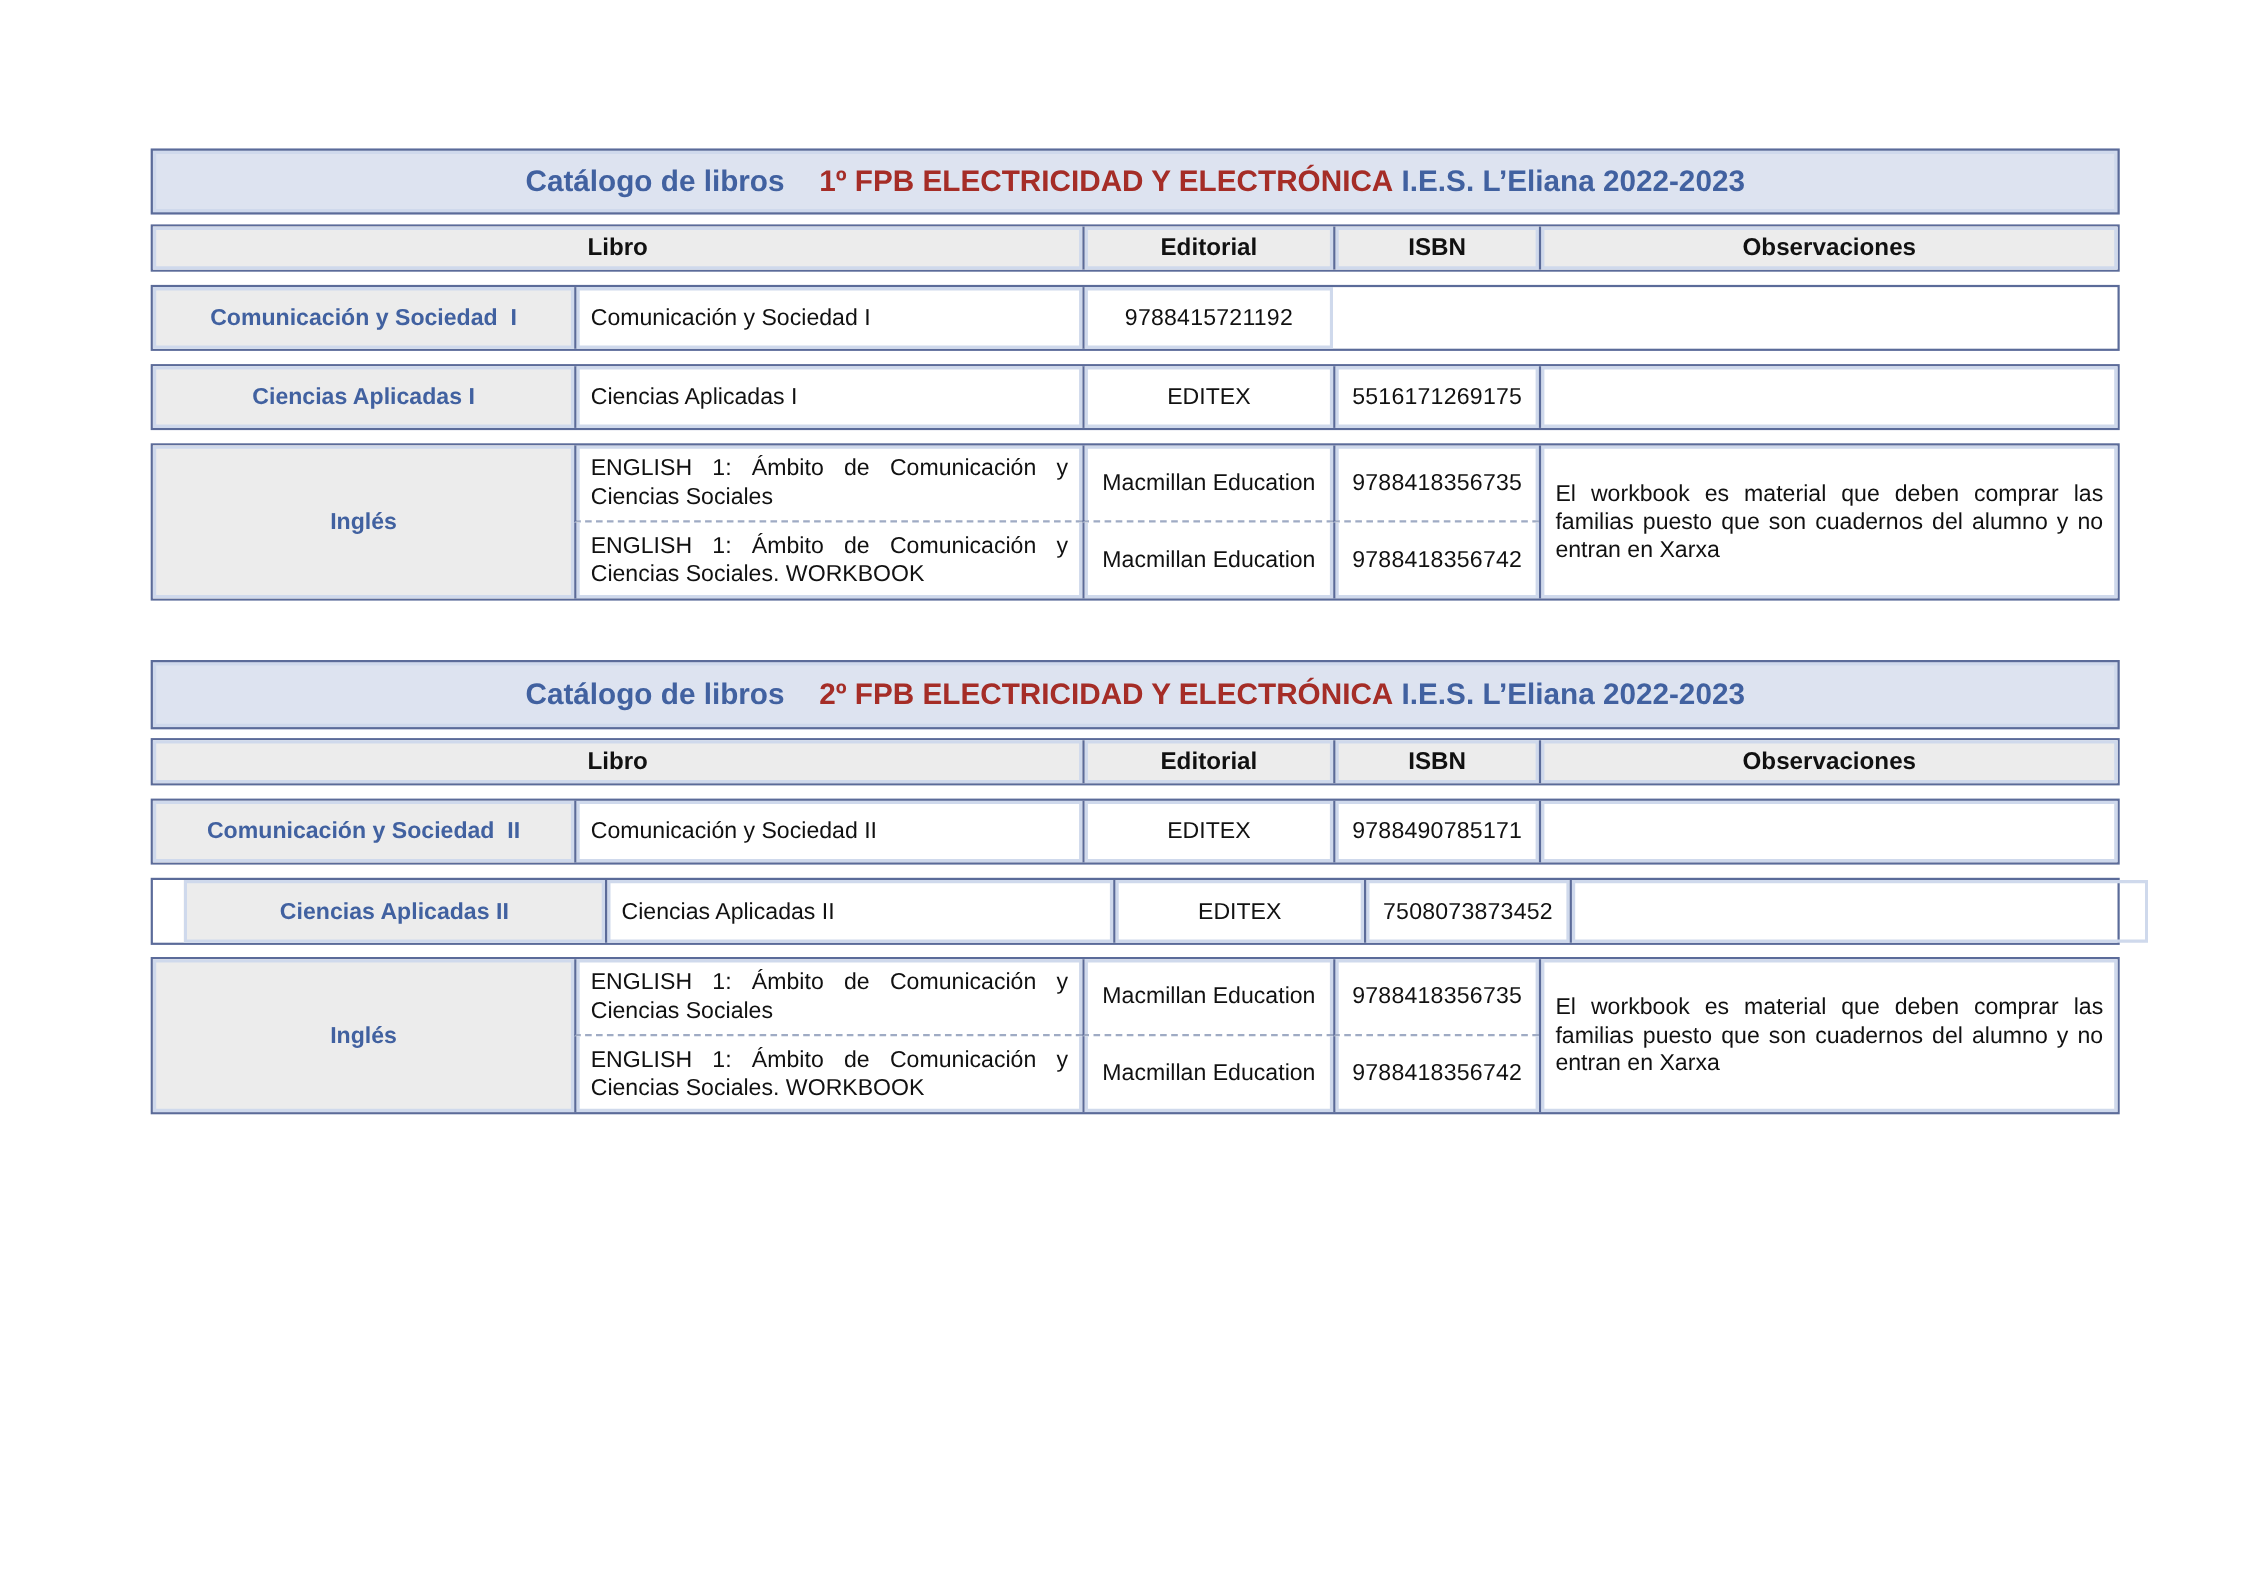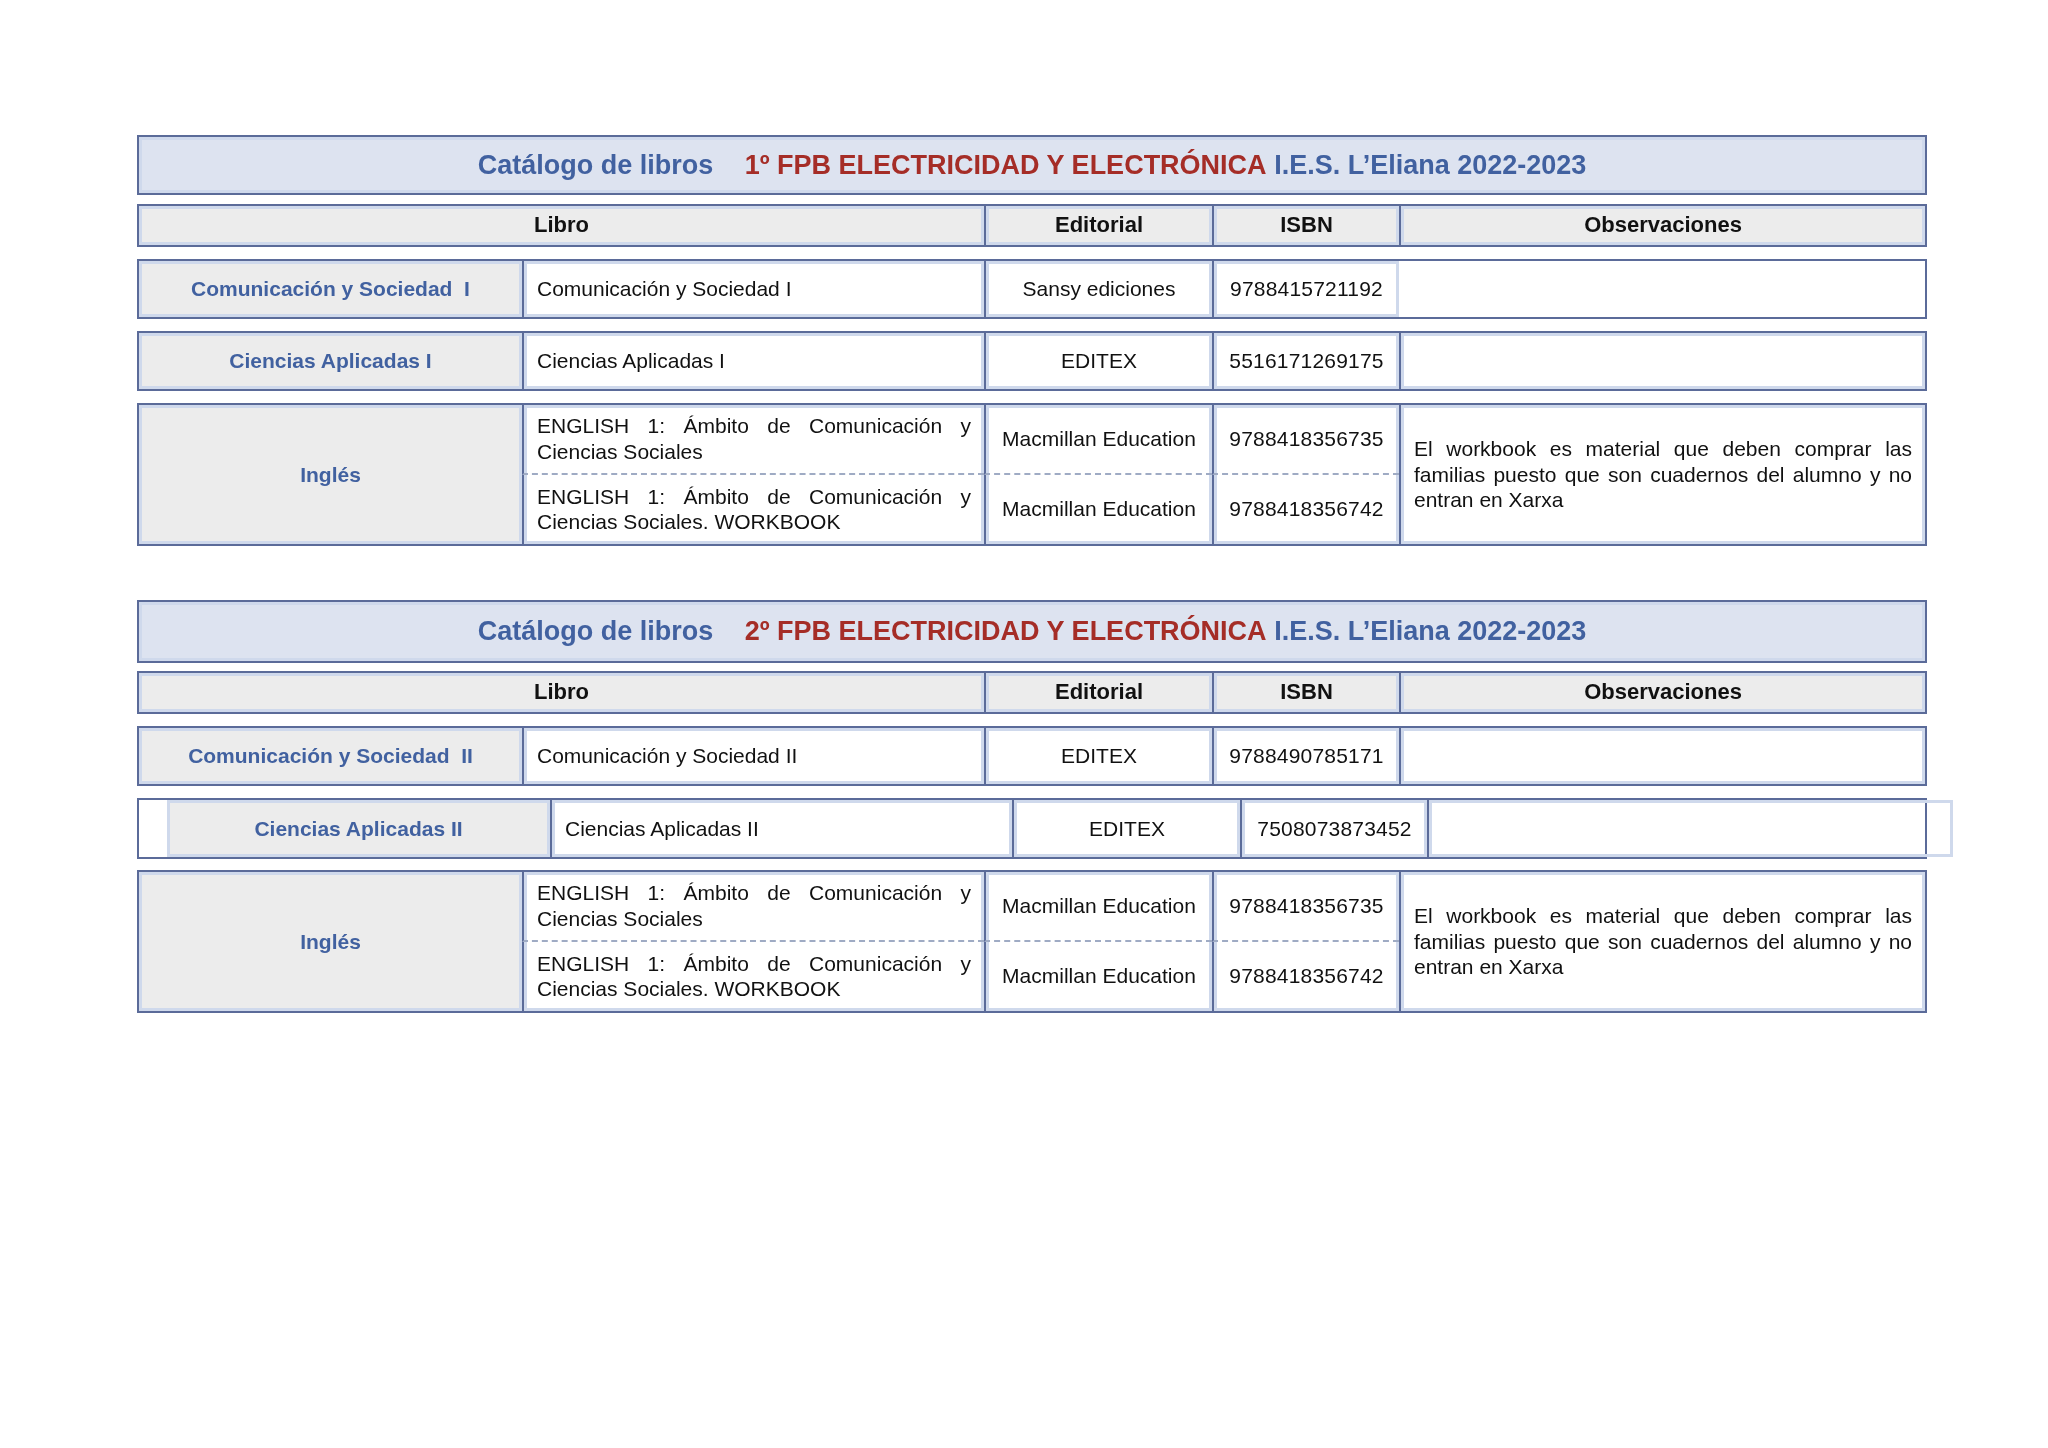--- a/index.html
+++ b/index.html
@@ -68,21 +68,20 @@
       <div class="block g4 h43 mt9">
         <div class="cell gray hdr">Libro</div>
         <div class="cell gray hdr bL">Editorial</div>
         <div class="cell gray hdr bL">ISBN</div>
         <div class="cell gray hdr bL">Observaciones</div>
       </div>
 
       <div class="block g5 h60 mt12">
         <div class="cell gray subject">Comunicación y Sociedad&nbsp; I</div>
         <div class="cell bL leftcell">Comunicación y Sociedad I</div>
-        <div class="cell bL">Sansy ediciones</div>
         <div class="cell bL num">9788415721192</div>
       </div>
 
       <div class="block g5 h60 mt12">
         <div class="cell gray subject">Ciencias Aplicadas I</div>
         <div class="cell bL leftcell">Ciencias Aplicadas I</div>
         <div class="cell bL">EDITEX</div>
         <div class="cell bL num">5516171269175</div>
         <div class="cell bL">
             <div class="jtext"></div>

